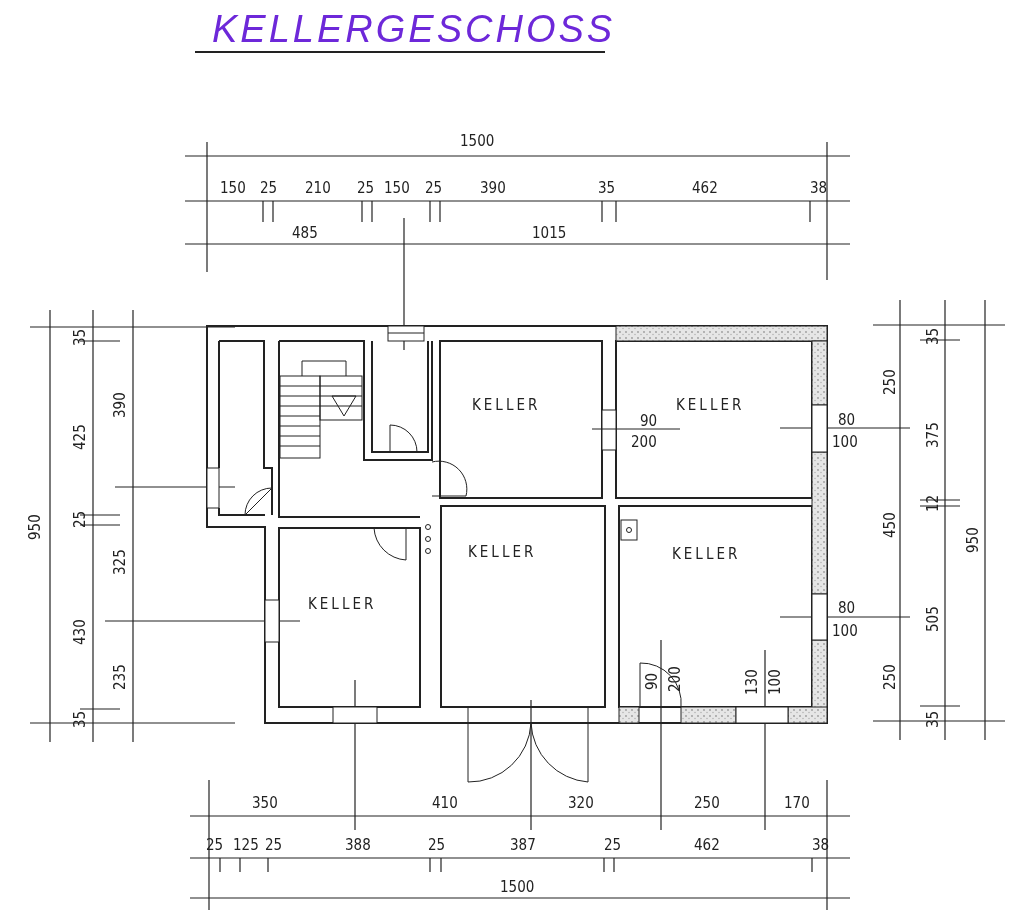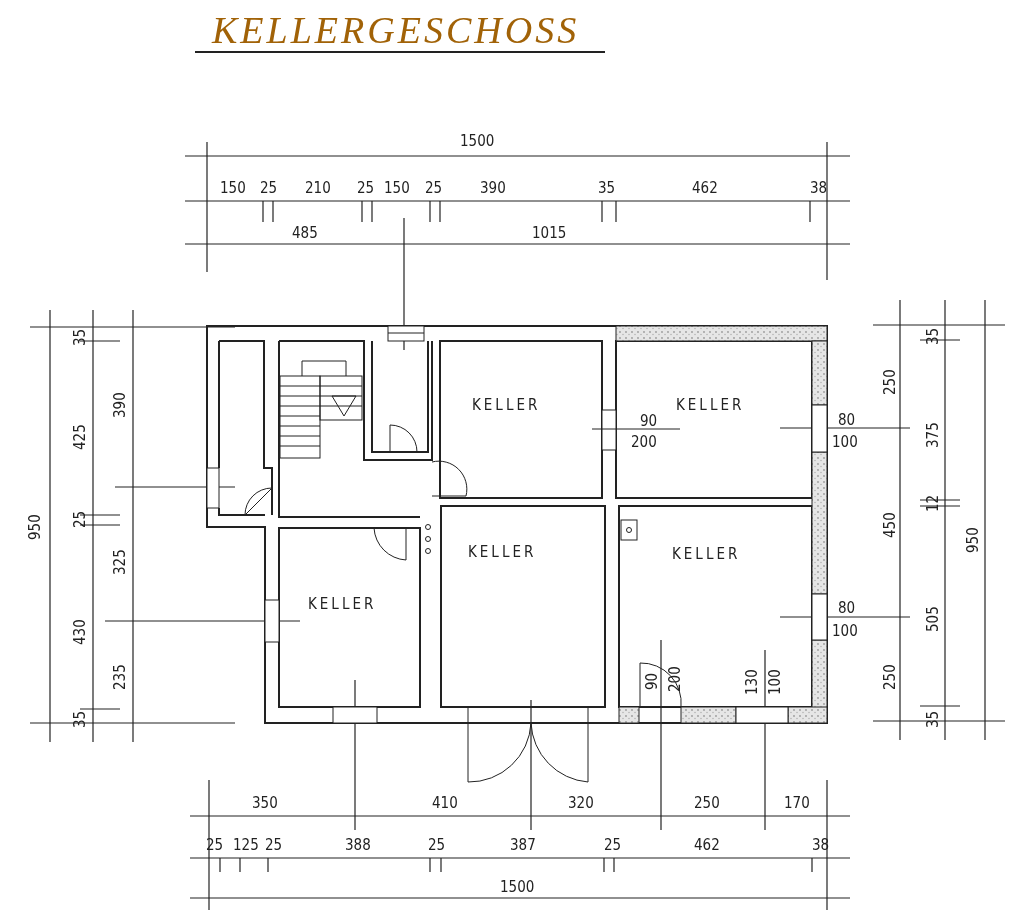--- a/index.html
+++ b/index.html
@@ -1,18 +1,18 @@
 <!DOCTYPE html>
 <html><head>
 <meta charset="utf-8">
 <style>
   html, body { margin:0; padding:0; background:#ffffff; }
   body { width:1024px; height:912px; position:relative; overflow:hidden; font-family:"DejaVu Sans", sans-serif; color:#1a1a1a; }
   #plan { position:absolute; left:0; top:0; }
-  .title { position:absolute; left:212px; top:8px; font-family:Liberation Serif, serif; font-size:38px; font-style:italic; font-weight:normal; letter-spacing:3px; color:#a16207; }
+  .title { position:absolute; left:212px; top:8px; font-family:Liberation Sans, sans-serif; font-size:38px; font-style:italic; font-weight:normal; letter-spacing:3px; color:#6d28d9; }
   .title-underline { position:absolute; left:195px; top:51px; width:410px; height:2px; background:#222; }
   svg text { font-family:"DejaVu Sans Condensed","DejaVu Sans", sans-serif; fill:#222; }
   .dim { font-size:15px; }
   .room { font-size:15px; letter-spacing:3px; }
 </style>
 </head>
 <body>
 
 <div class="title">KELLERGESCHOSS</div>
 <div class="title-underline"></div>

